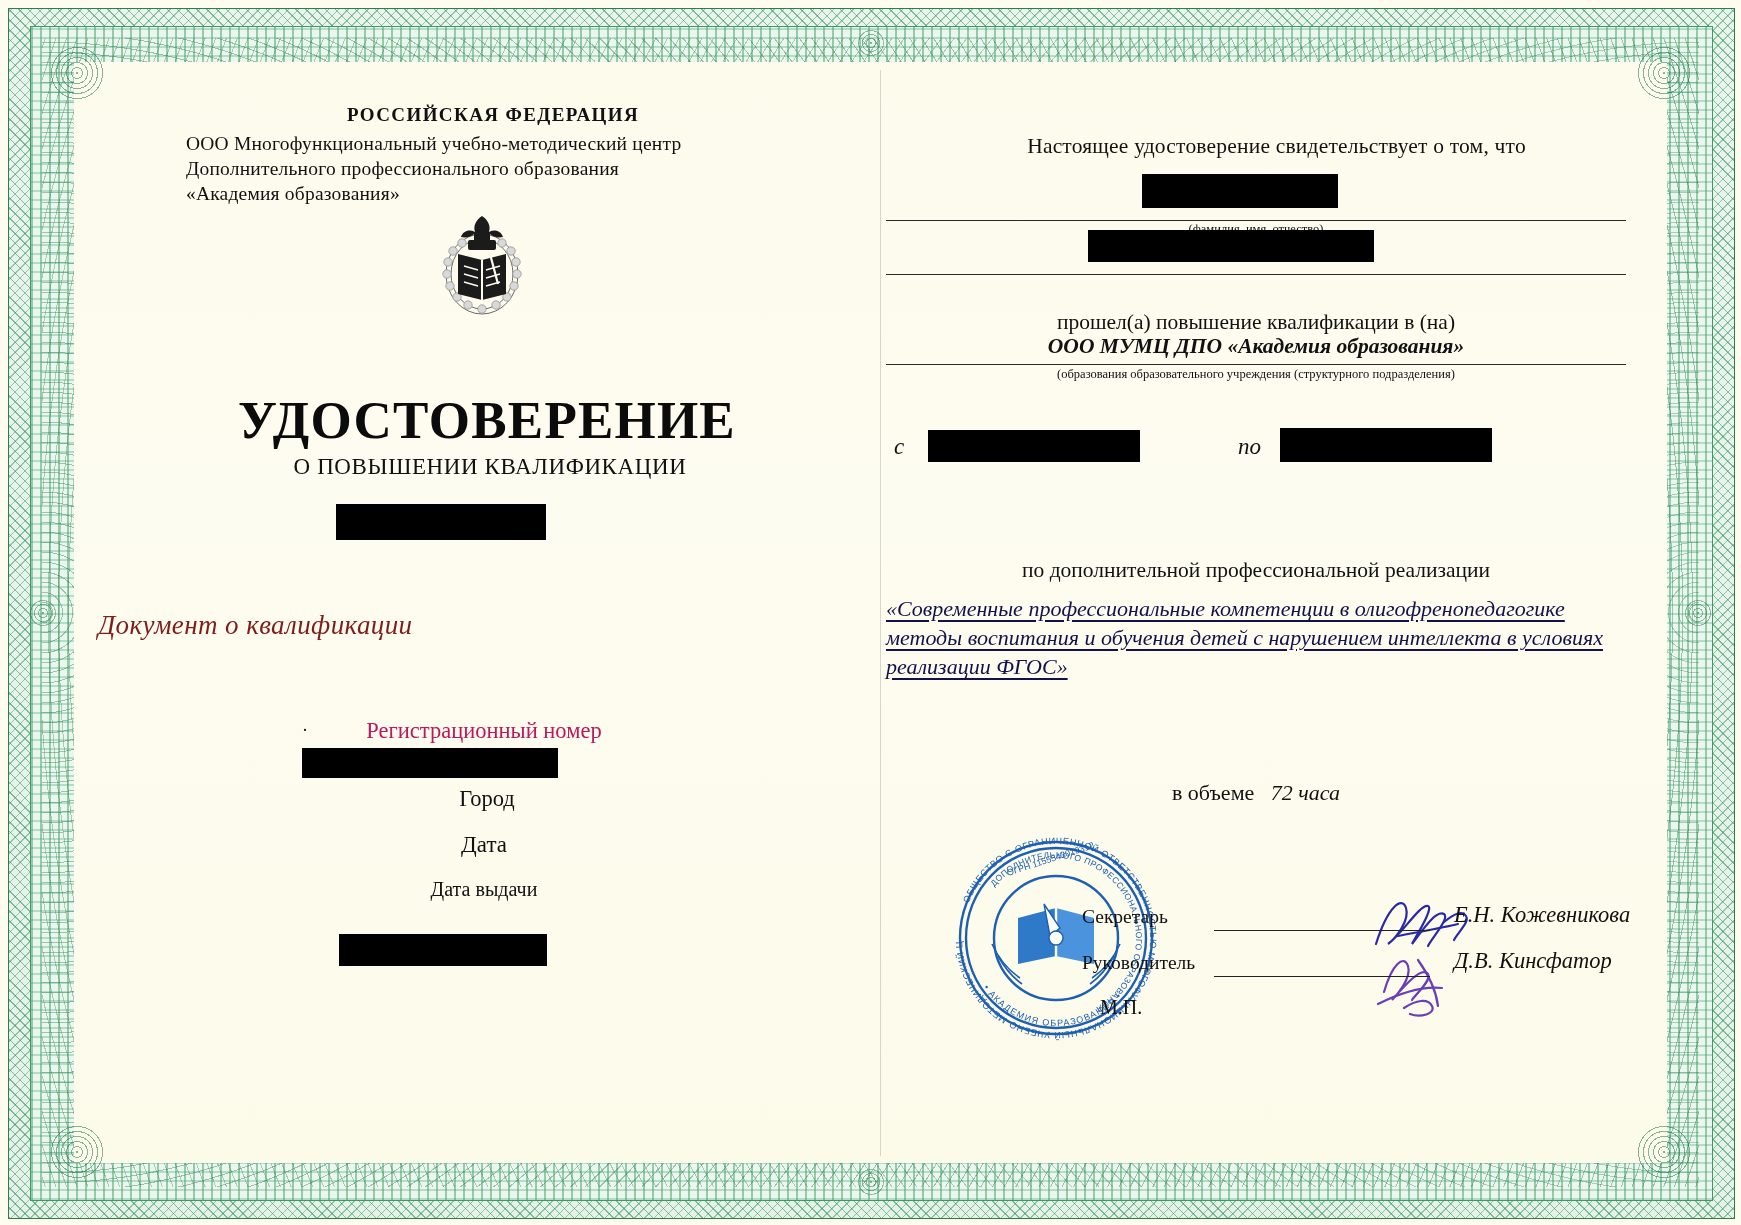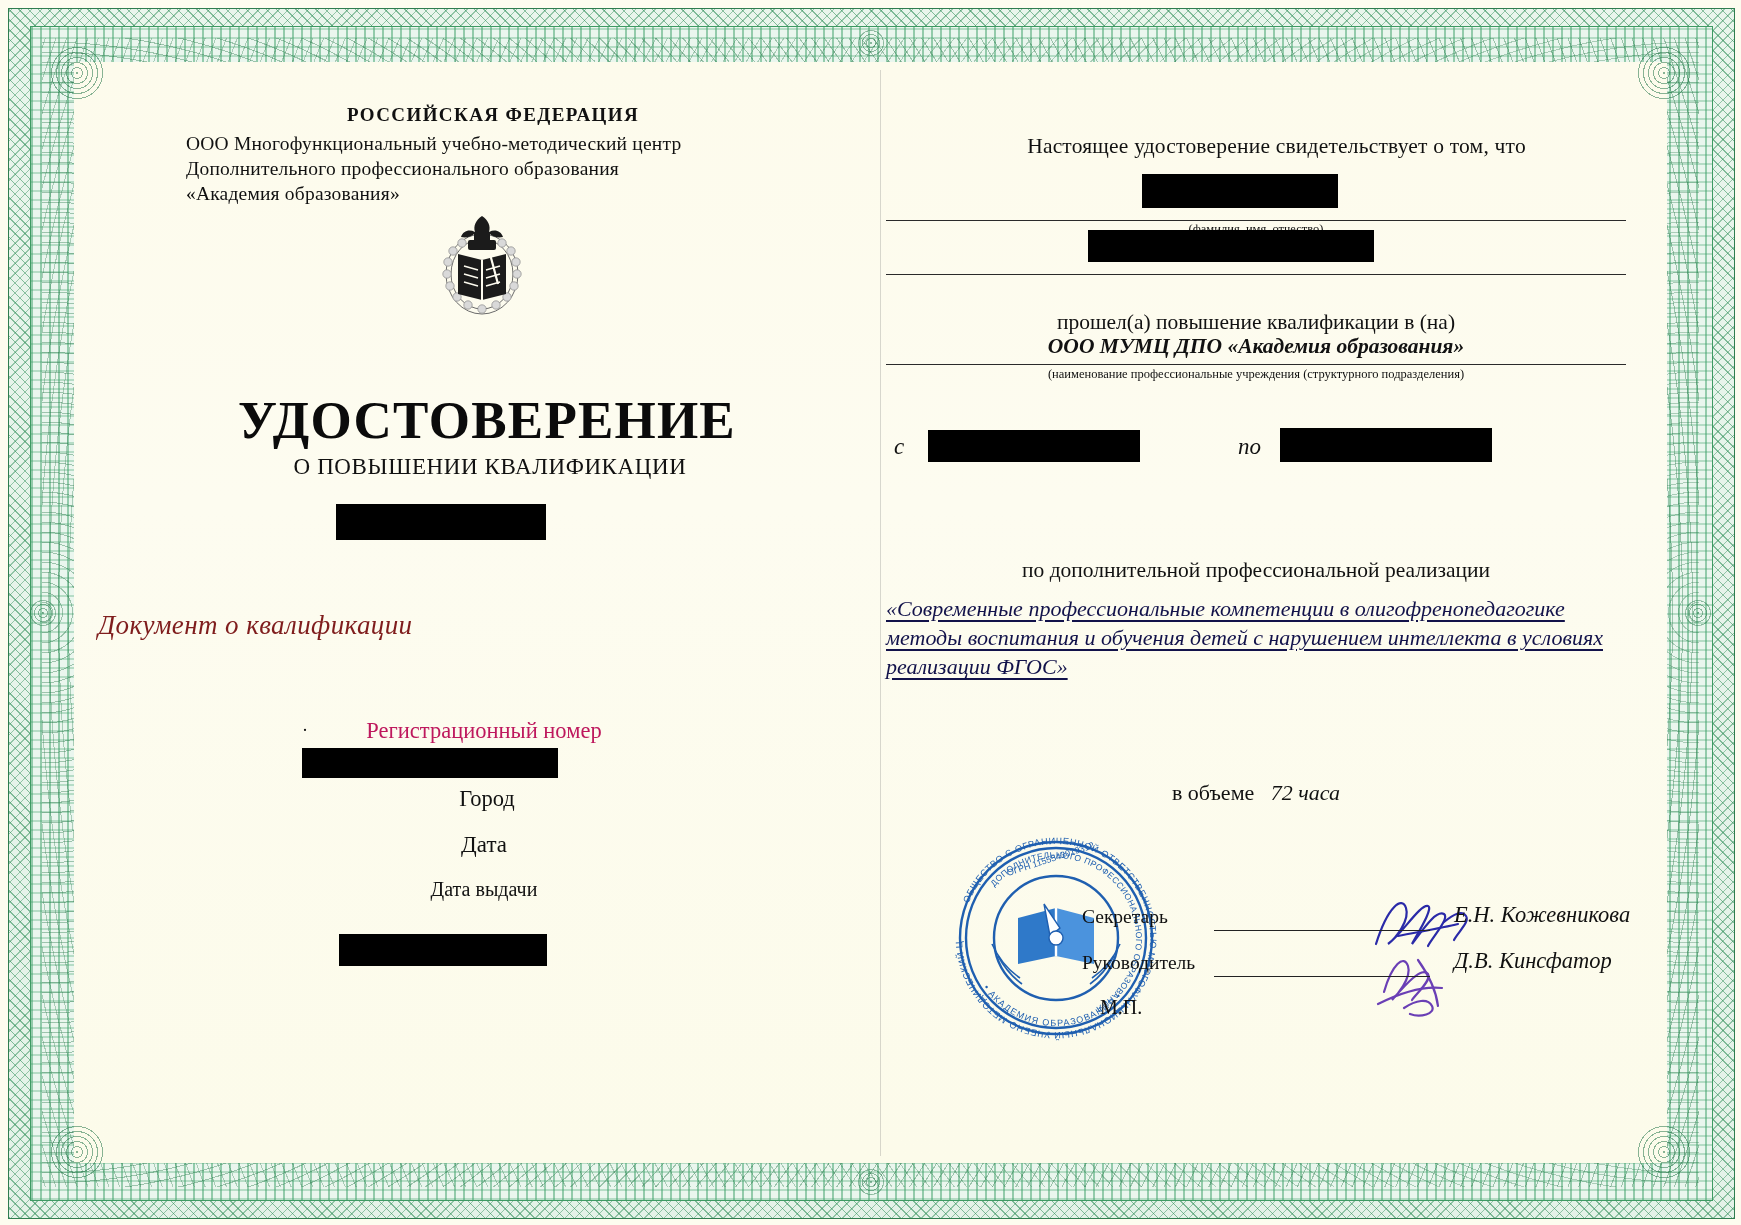--- a/index.html
+++ b/index.html
@@ -486,21 +486,21 @@
 
       <div class="r-name1 redaction"></div>
       <div class="rule n1"></div>
       <div class="fio-hint">(фамилия, имя, отчество)</div>
       <div class="r-name2 redaction"></div>
       <div class="rule n2"></div>
 
       <div class="passed-line">прошел(а) повышение квалификации в (на)</div>
       <div class="org-italic">ООО МУМЦ ДПО «Академия образования»</div>
       <div class="rule prog"></div>
-      <div class="org-hint">(наименование профессиональные учреждения (структурного подразделения)</div>
+      <div class="org-hint">(образования образовательного учреждения (структурного подразделения)</div>
 
       <div class="from-label">с</div>
       <div class="r-from redaction"></div>
       <div class="to-label">по</div>
       <div class="r-to redaction"></div>
 
       <div class="program-label">по дополнительной профессиональной реализации</div>
       <div class="program-title">«Современные профессиональные компетенции в олигофренопедагогике методы воспитания и обучения детей с нарушением интеллекта в условиях реализации ФГОС»</div>
 
       <div class="volume">

